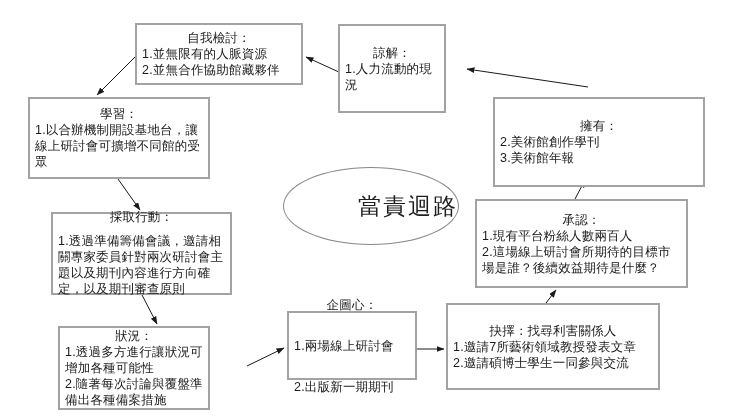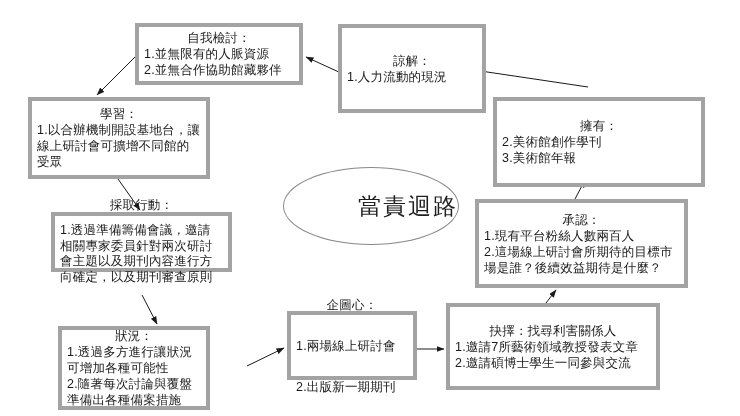--- a/index.html
+++ b/index.html
@@ -15,37 +15,37 @@
   #arrow-layer {
     position: absolute;
     left: 0; top: 0;
     width: 740px; height: 416px;
     pointer-events: none;
   }
   .node {
     position: absolute;
     box-sizing: border-box;
     background: #ffffff;
-    border: 4px solid #a3a3a3;
+    border: 2px solid #a3a3a3;
     display: flex;
     flex-direction: column;
     justify-content: center;
     padding: 2px 5px;
     font-size: 12.5px;
     line-height: 16px;
     letter-spacing: 0.2px;
   }
   .node .title { text-align: center; white-space: nowrap; }
   .node .item { text-align: left; }
   
   #node-self-review  { left: 135px; top: 23px;  width: 168px; height: 62px; }
-  #node-understanding{ left: 338px; top: 24px;  width: 148px; height: 89px; }
+  #node-understanding{ left: 338px; top: 24px;  width: 108px; height: 89px; }
   #node-possess      { left: 493px; top: 88px;  width: 212px; height: 90px; margin-top: 9px; }
   #node-learning     { left: 28px;  top: 97px;  width: 182px; height: 82px; }
-  #node-take-action  { left: 51px;  top: 212px; width: 181px; height: 60px; line-height: 15.8px; gap: 9px; }
+  #node-take-action  { left: 51px;  top: 212px; width: 181px; height: 83px; line-height: 15.8px; gap: 9px; }
   #node-situation    { left: 58px;  top: 326px; width: 152px; height: 84px; }
   #node-ambition     { left: 287px; top: 311px; width: 130px; height: 69px; gap: 25px; }
   #node-decision     { left: 446px; top: 303px; width: 214px; height: 87px; }
   #node-acknowledge  { left: 475px; top: 199px; width: 213px; height: 89px; }
   .center-ellipse {
     position: absolute;
     left: 283px; top: 167px;
     width: 174px; height: 76px;
     border: 1px solid #888888;
     border-radius: 50%;

